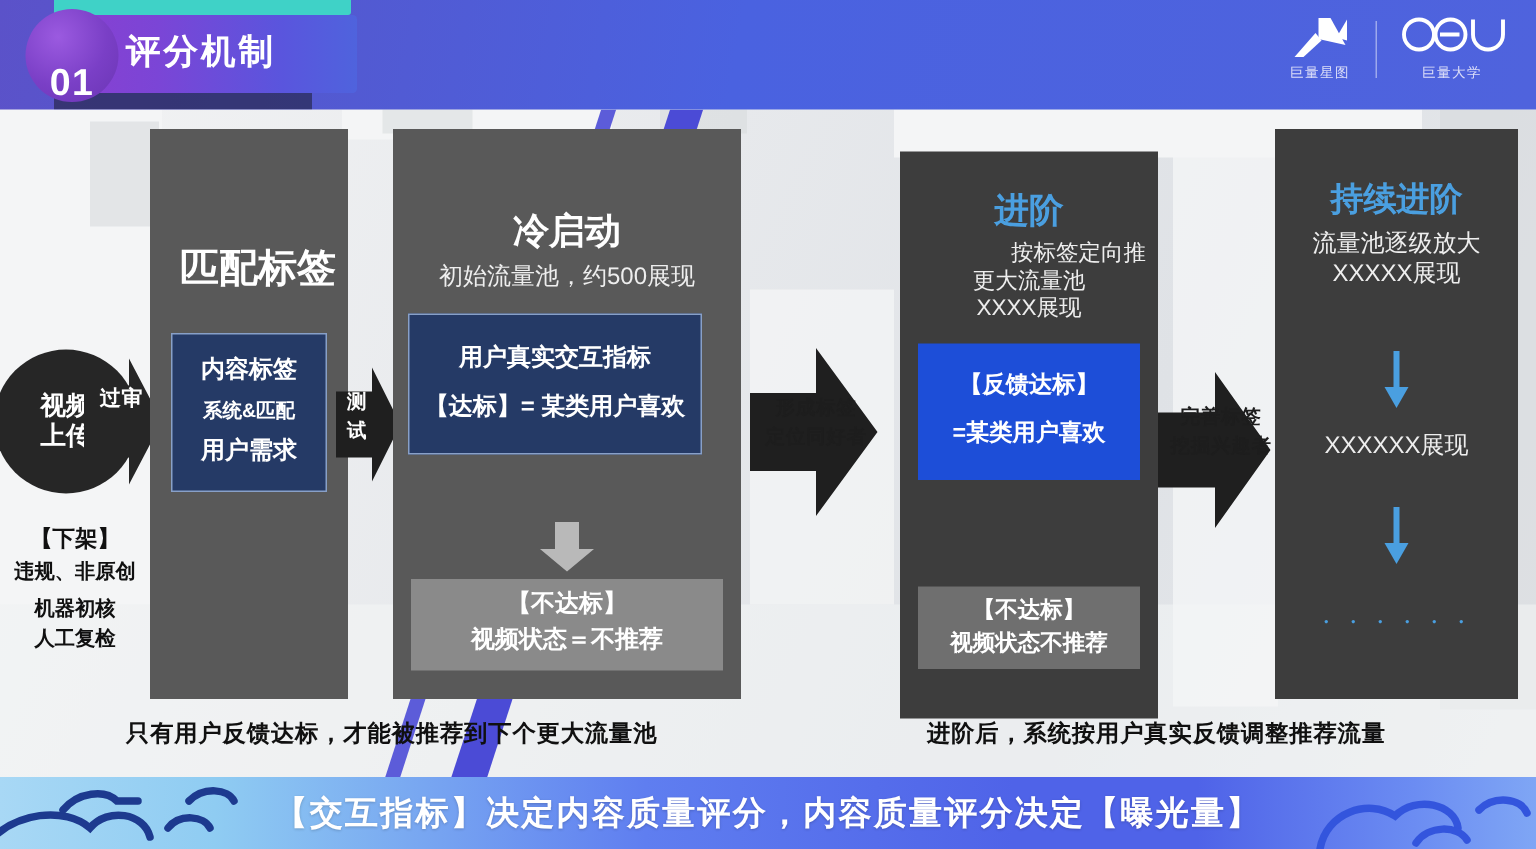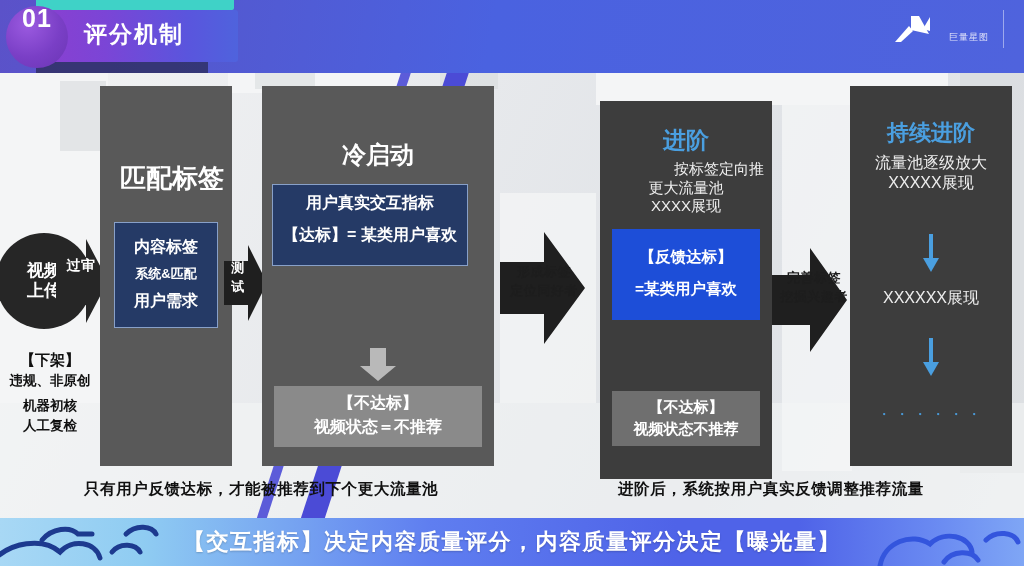--- a/index.html
+++ b/index.html
@@ -12,29 +12,29 @@
 
   
   .header{position:absolute;left:0;top:0;width:1024px;height:73px;
     background:linear-gradient(100deg,#5b52c9 0%,#5458cf 18%,#4a62e0 48%,#4f63dd 100%);
     overflow:hidden;z-index:20;}
   .hdr-teal{position:absolute;left:36px;top:-6px;width:198px;height:16px;background:#3fd2c7;border-radius:2px;}
   .hdr-teal2{position:absolute;left:36px;top:62px;width:172px;height:11px;background:#1b1b2e;opacity:.55;}
   .hdr-band{position:absolute;left:34px;top:10px;width:204px;height:52px;
     background:linear-gradient(90deg,#8b3fd0 0%,#7b45d6 35%,#5a55dd 75%,#4f63dd 100%);
     border-radius:3px;}
-  .hdr-circle{position:absolute;left:6px;top:6px;width:62px;height:62px;border-radius:50%;
+  .hdr-circle{position:absolute;left:17px;top:6px;width:62px;height:62px;border-radius:50%;
     background:radial-gradient(circle at 35% 30%,#9b5ae0 0%,#7a3fc6 55%,#6a35b4 100%);
-    display:flex;align-items:flex-start;justify-content:center;}
+    display:flex;align-items:flex-end;justify-content:center;}
   .hdr-num{color:#fff;font-size:25px;font-weight:bold;letter-spacing:1px;line-height:1;}
   .hdr-sub{position:absolute;left:84px;top:19px;color:#fff;font-size:23px;font-weight:bold;letter-spacing:2px;}
   .hdr-title{position:absolute;left:252px;top:12px;color:#fff;font-size:31px;font-weight:bold;letter-spacing:2px;
     text-shadow:0 1px 2px rgba(0,0,0,.18);}
   .hdr-logos{position:absolute;right:20px;top:10px;display:flex;align-items:center;gap:14px;}
-  .logo-box{display:flex;align-items:flex-end;gap:14px;}
+  .logo-box{display:flex;flex-direction:column;align-items:center;gap:2px;}
   .logo-cap{color:#e8e9fb;font-size:9px;letter-spacing:1px;opacity:.92;}
   .logo-div{width:1px;height:38px;background:rgba(255,255,255,.45);}
 
   
   .stage{position:absolute;left:0;top:73px;width:1024px;height:445px;overflow:hidden;
     background:linear-gradient(115deg,#f2f3f4 0%,#e7e9ec 40%,#dfe2e6 70%,#e9ebee 100%);}
   .bgblock{position:absolute;background:#e2e4e7;}
   .bgblock.light{background:#f4f5f6;}
   .bgblock.dark{background:#d7dadd;}
 
@@ -87,20 +87,29 @@
     <div class="hdr-logos">
       <div class="logo-box">
         <svg width="46" height="30" viewBox="0 0 46 30">
           <path d="M6 28 L20 12 L24 17 L12 28 Z" fill="#ffffff"></path>
           <path d="M22 2 L22 16 L40 20 L30 2 Z" fill="#ffffff"></path>
           <path d="M41 3 L41 17 L34 15 Z" fill="#ffffff"></path>
         </svg>
         <span class="logo-cap">巨量星图</span>
       </div>
       <div class="logo-div"></div>
+      <div class="logo-box">
+        <svg width="72" height="30" viewBox="0 0 72 30">
+          <circle cx="14" cy="13" r="10" fill="none" stroke="#ffffff" stroke-width="2.6"></circle>
+          <circle cx="35" cy="13" r="10" fill="none" stroke="#ffffff" stroke-width="2.6"></circle>
+          <path d="M50 3 L50 13 A10 10 0 0 0 70 13 L70 3" fill="none" stroke="#ffffff" stroke-width="2.6"></path>
+          <path d="M28 13 L41 13" stroke="#ffffff" stroke-width="2.6"></path>
+        </svg>
+        <span class="logo-cap">巨量大学</span>
+      </div>
     </div>
   </div>
 
   <div class="stage">
 
     <div class="bgblock light" style="left:0;top:0;width:108px;height:330px;"></div>
     <div class="bgblock dark" style="left:60px;top:8px;width:46px;height:70px;opacity:.6;"></div>
     <div class="bgblock light" style="left:228px;top:0;width:180px;height:20px;"></div>
     <div class="bgblock dark" style="left:255px;top:-6px;width:60px;height:22px;opacity:.55;"></div>
     <div class="bgblock dark" style="left:440px;top:-6px;width:58px;height:22px;opacity:.55;"></div>
@@ -144,21 +153,22 @@
       </div>
     </div>
 
     <svg width="44" height="84" style="position:absolute;left:224px;top:168px;">
       <polygon points="0,20 24,20 24,4 43,42 24,80 24,64 0,64" fill="#1f1f1f"></polygon>
     </svg>
     <div class="arrow-label" style="left:226px;top:186px;width:24px;font-size:13px;color:#fff;">测试</div>
 
     <div class="panel gray" style="left:262px;top:13px;width:232px;height:380px;">
       <div class="p-title" style="font-size:24px;margin-top:41px;">冷启动</div>
-      <div class="inner-navy" style="margin:15px 18px 0 2px;padding:8px 4px 19px 4px;">
+      <div class="p-sub" style="margin-top:6px;font-size:16px;">初始流量池，约500展现</div>
+      <div class="inner-navy" style="margin:15px 18px 0 2px;padding:19px 4px 19px 4px;">
         <div class="inner-txt" style="font-size:16px;">用户真实交互指标</div>
         <div class="inner-txt" style="font-size:16px;margin-top:12px;">【达标】= 某类用户喜欢</div>
       </div>
       <svg width="40" height="34" style="position:absolute;left:96px;top:262px;">
         <polygon points="12,0 28,0 28,18 38,18 20,33 2,18 12,18" fill="#b9b9b9"></polygon>
       </svg>
       <div class="inner-gray" style="position:absolute;left:12px;top:300px;width:208px;padding:7px 4px 9px 4px;">
         <div class="inner-txt" style="font-size:16px;">【不达标】</div>
         <div class="inner-txt" style="font-size:16px;margin-top:3px;">视频状态＝不推荐</div>
       </div>

